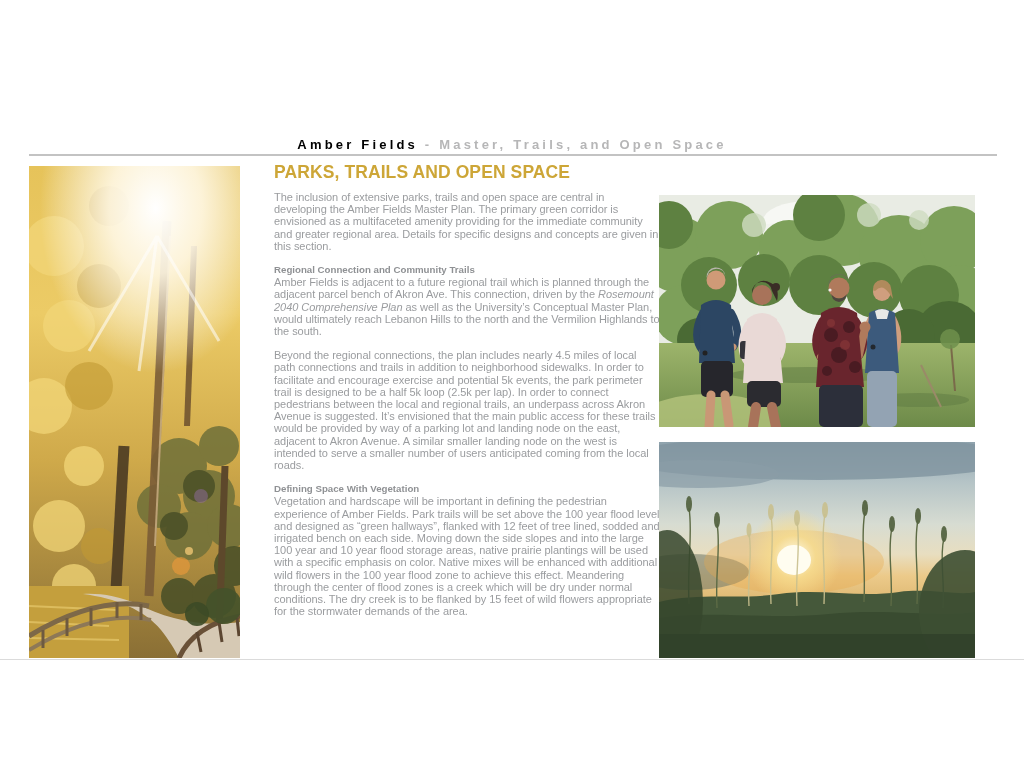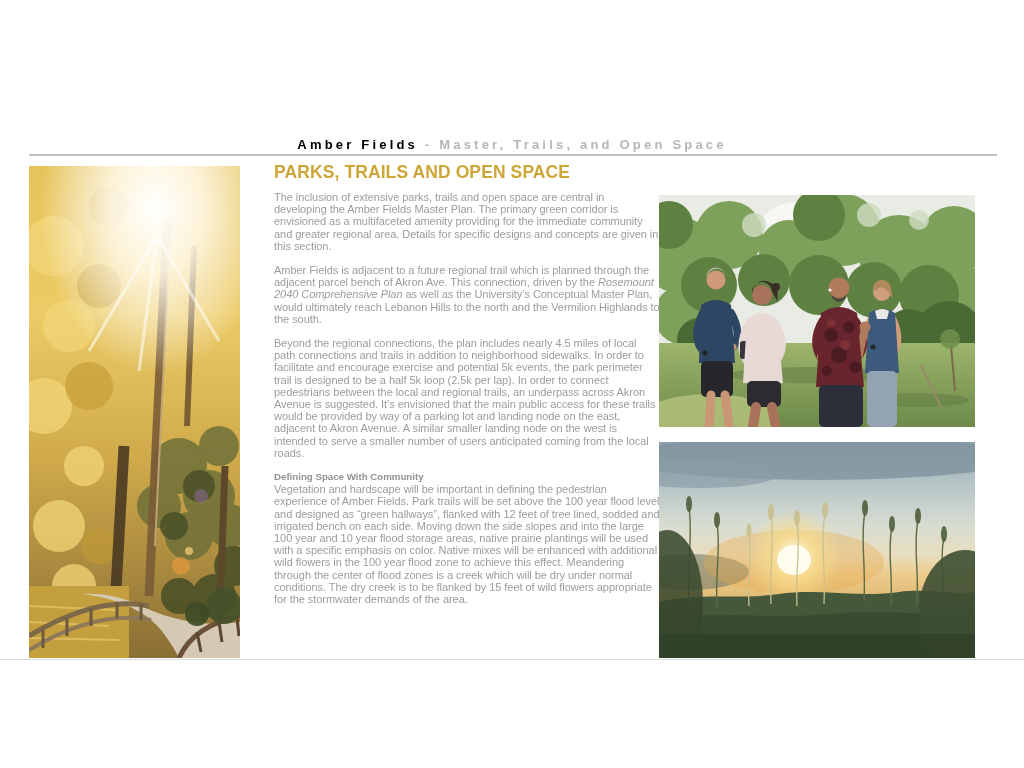--- a/index.html
+++ b/index.html
@@ -114,23 +114,24 @@
           <line x1="208" y1="452" x2="210" y2="470"></line>
       </g>
       <circle cx="195" cy="440" r="18" fill="#44522a" opacity="0.9"></circle>
       <circle cx="168" cy="448" r="12" fill="#3c4a26" opacity="0.9"></circle>
     </svg>
   </figure>
 
   <main class="text-col">
     <h1>PARKS, TRAILS AND OPEN SPACE</h1>
     <p>The inclusion of extensive parks, trails and open space are central in developing the Amber Fields Master Plan.  The primary green corridor is envisioned as a multifaceted amenity providing for the immediate community and greater regional area. Details for specific designs and concepts are given in this section.</p>
+    <h3>Regional Connection and Community Trails</h3>
     <p><span>Amber Fields is adjacent to a future regional trail which is planned through the adjacent parcel bench of Akron Ave. This connection, driven by the </span><i>Rosemount 2040 Comprehensive Plan</i><span> as well as the University’s Conceptual Master Plan, would ultimately reach Lebanon Hills to the north and the Vermilion Highlands to the south.</span></p>
     <p>Beyond the regional connections, the plan includes nearly 4.5 miles of local path connections and trails in addition to neighborhood sidewalks. In order to facilitate and encourage exercise and potential 5k events, the park perimeter trail is designed to be a half 5k loop (2.5k per lap). In order to connect pedestrians between the local and regional trails, an underpass across Akron Avenue is suggested. It’s envisioned that the main public access for these trails would be provided by way of a parking lot and landing node on the east, adjacent to Akron Avenue. A similar smaller landing node on the west is intended to serve a smaller number of users anticipated coming from the local roads.</p>
-    <h3>Defining Space With Community</h3>
+    <h3>Defining Space With Vegetation</h3>
     <p>Vegetation and hardscape will be important in defining the pedestrian experience of Amber Fields. Park trails will be set above the 100 year flood level and designed as “green hallways”, flanked with 12 feet of tree lined, sodded and irrigated bench on each side. Moving down the side slopes and into the large 100 year and 10 year flood storage areas, native prairie plantings will be used with a specific emphasis on color. Native mixes will be enhanced with additional wild flowers in the 100 year flood zone to achieve this effect. Meandering through the center of flood zones is a creek which will be dry under normal conditions. The dry creek is to be flanked by 15 feet of wild flowers appropriate for the stormwater demands of the area.</p>
   </main>
 
   <figure class="photo photo-joggers" style="margin:0" title="Four adults jogging together in a green park">
     <svg width="316" height="232" viewBox="0 0 316 232">
       <defs>
         <linearGradient id="grassg" x1="0" y1="0" x2="0" y2="1">
           <stop offset="0" stop-color="#9db46b"></stop>
             <stop offset="1" stop-color="#6d8a49"></stop>
         </linearGradient>

